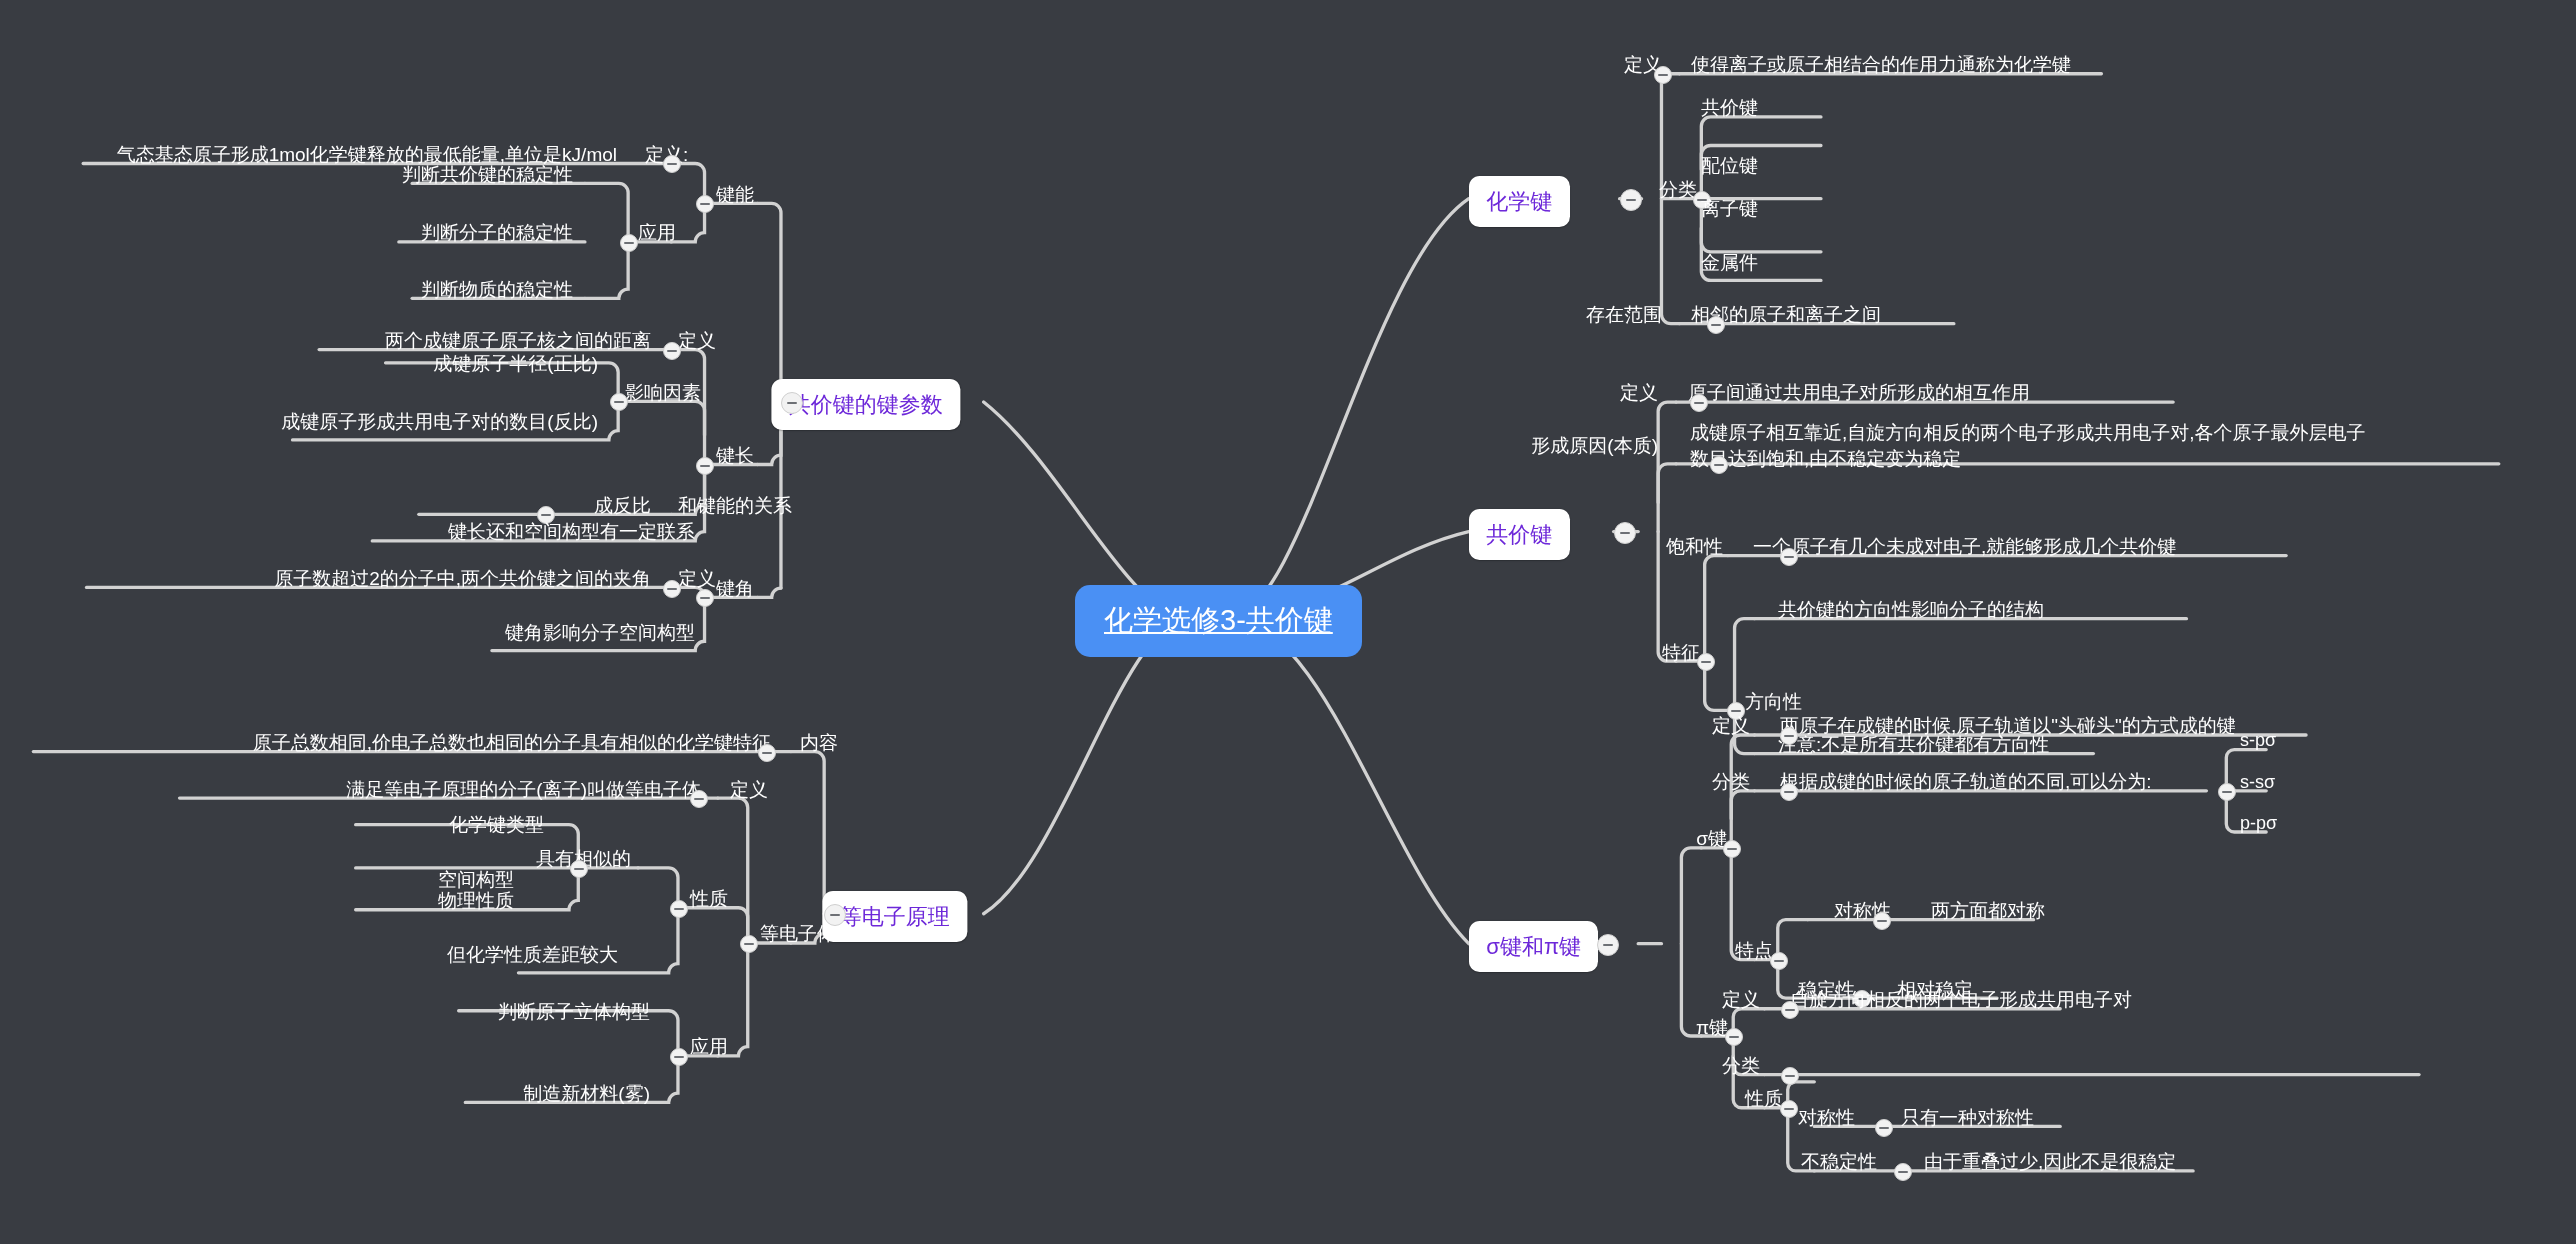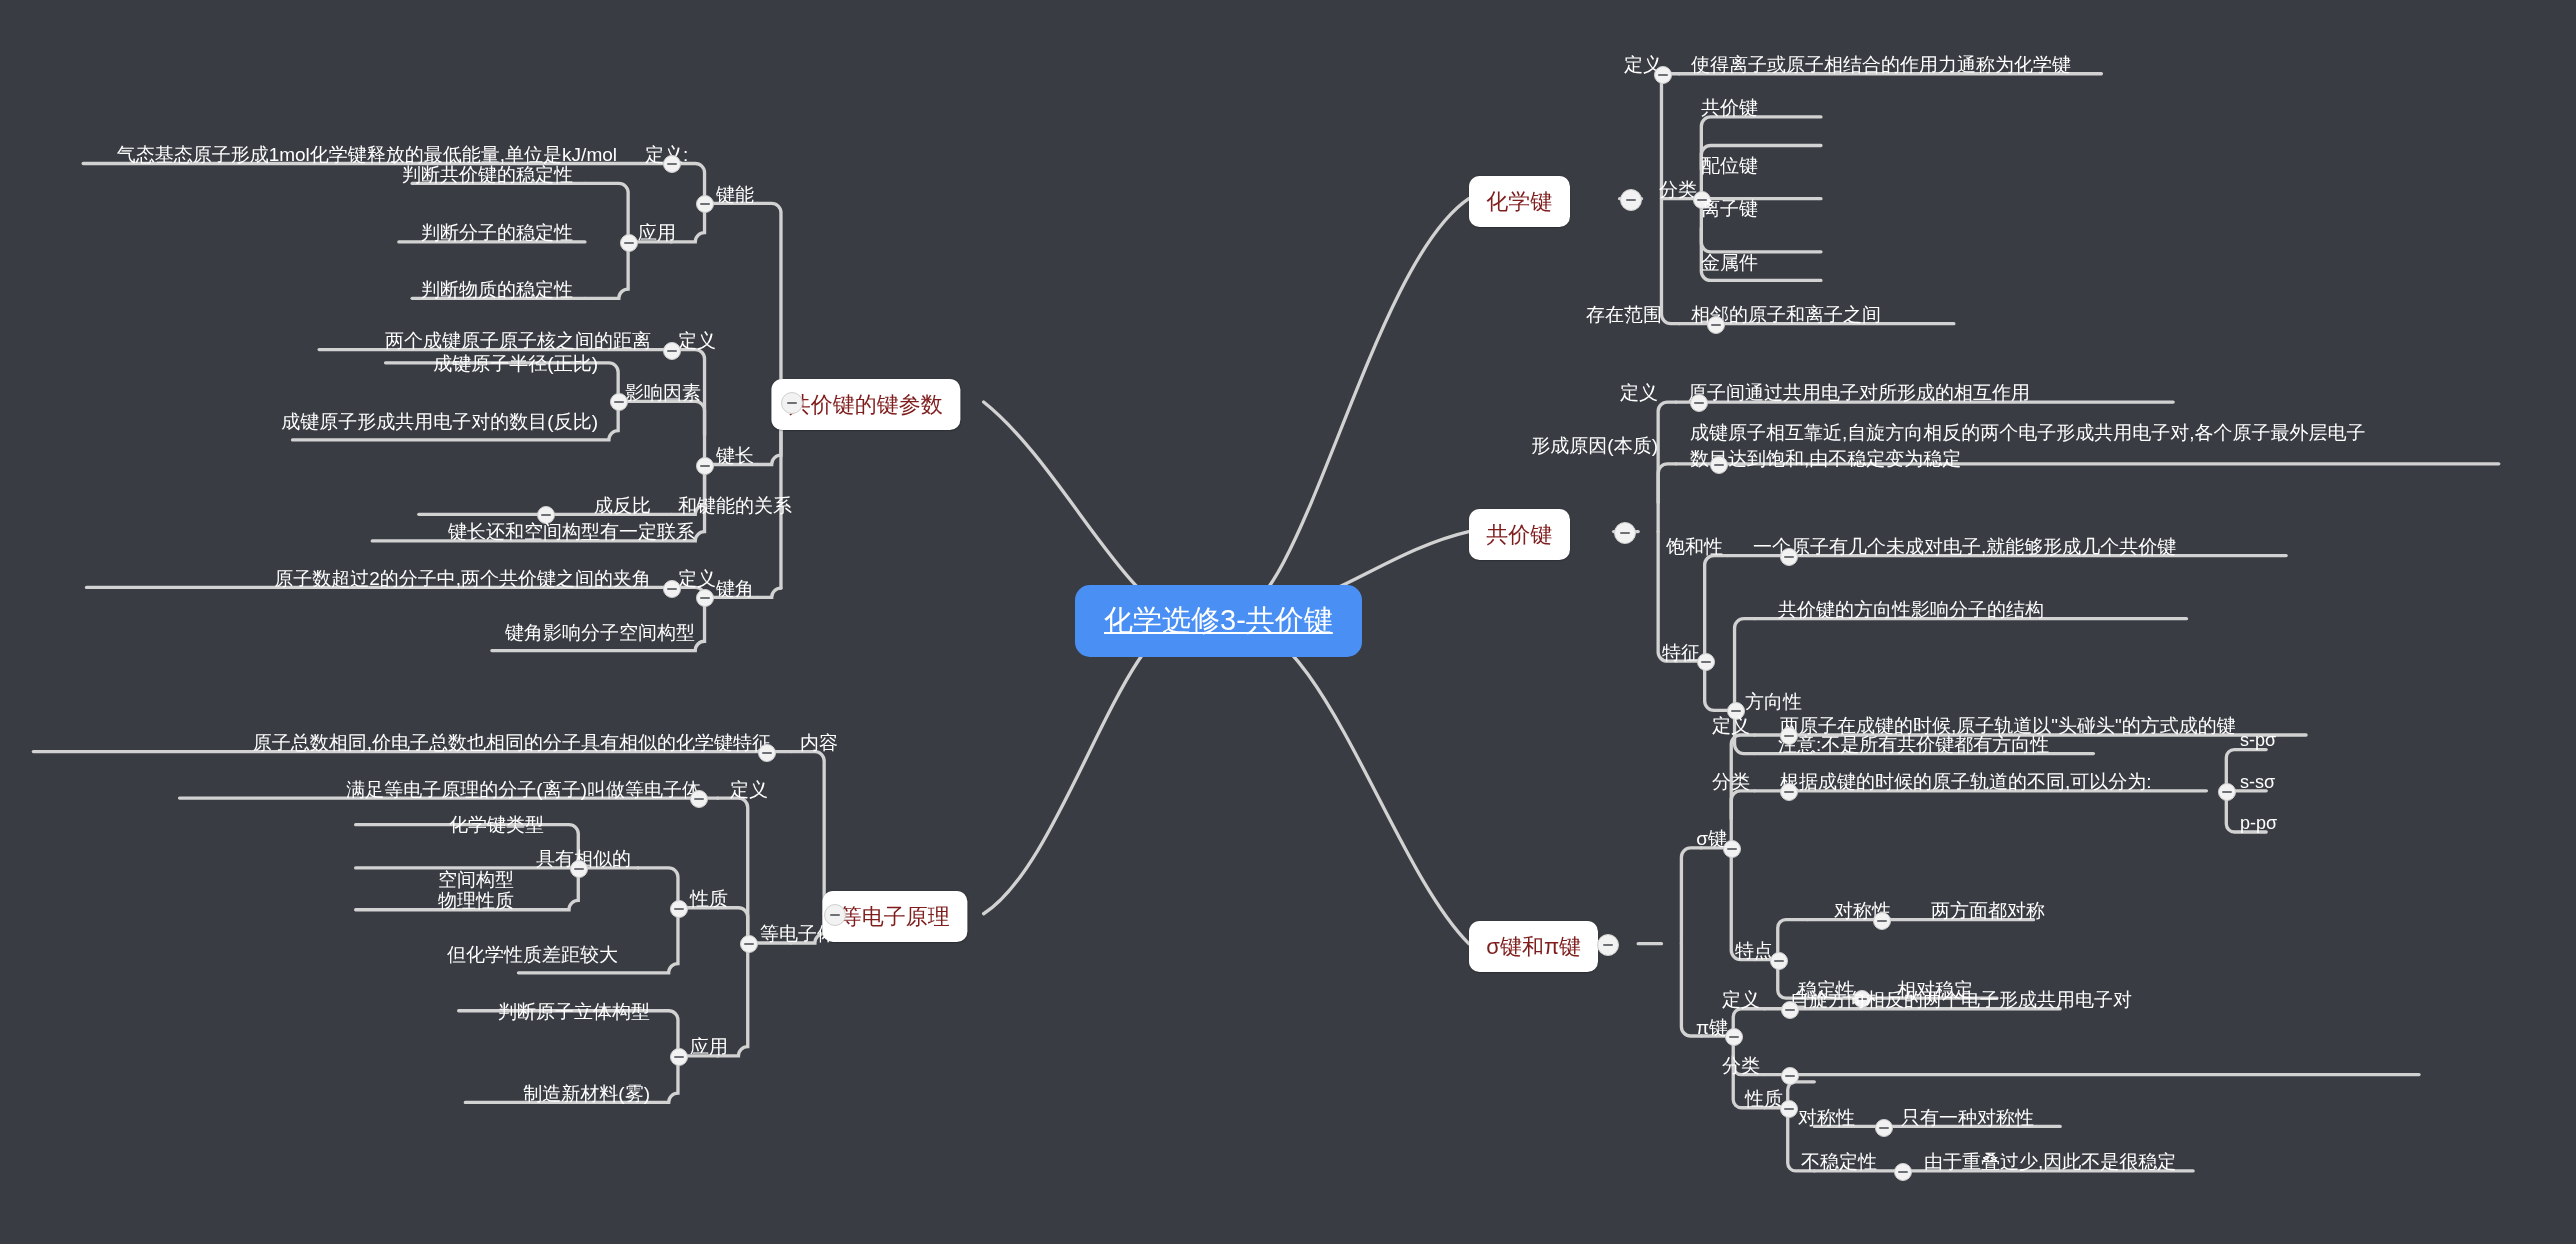--- a/index.html
+++ b/index.html
@@ -16,21 +16,21 @@
     color:#ffffff;
     font-size:19px;
     line-height:1.22;
     white-space:pre;
     letter-spacing:0px;
   }
   .lbl.r{transform:translateX(-100%);}
   .node{
     position:absolute;
     background:#ffffff;
-    color:#7f1d1d;
+    color:#6d28d9;
     border-radius:10.6px;
     font-size:22px;
     padding:10.6px 17.3px;
     white-space:nowrap;
     box-shadow:0 0.7px 1.3px rgba(0,0,0,.25);
   }
   .node.r{transform:translateX(-100%);}
   .root{
     position:absolute;
     background:#4a90f4;

